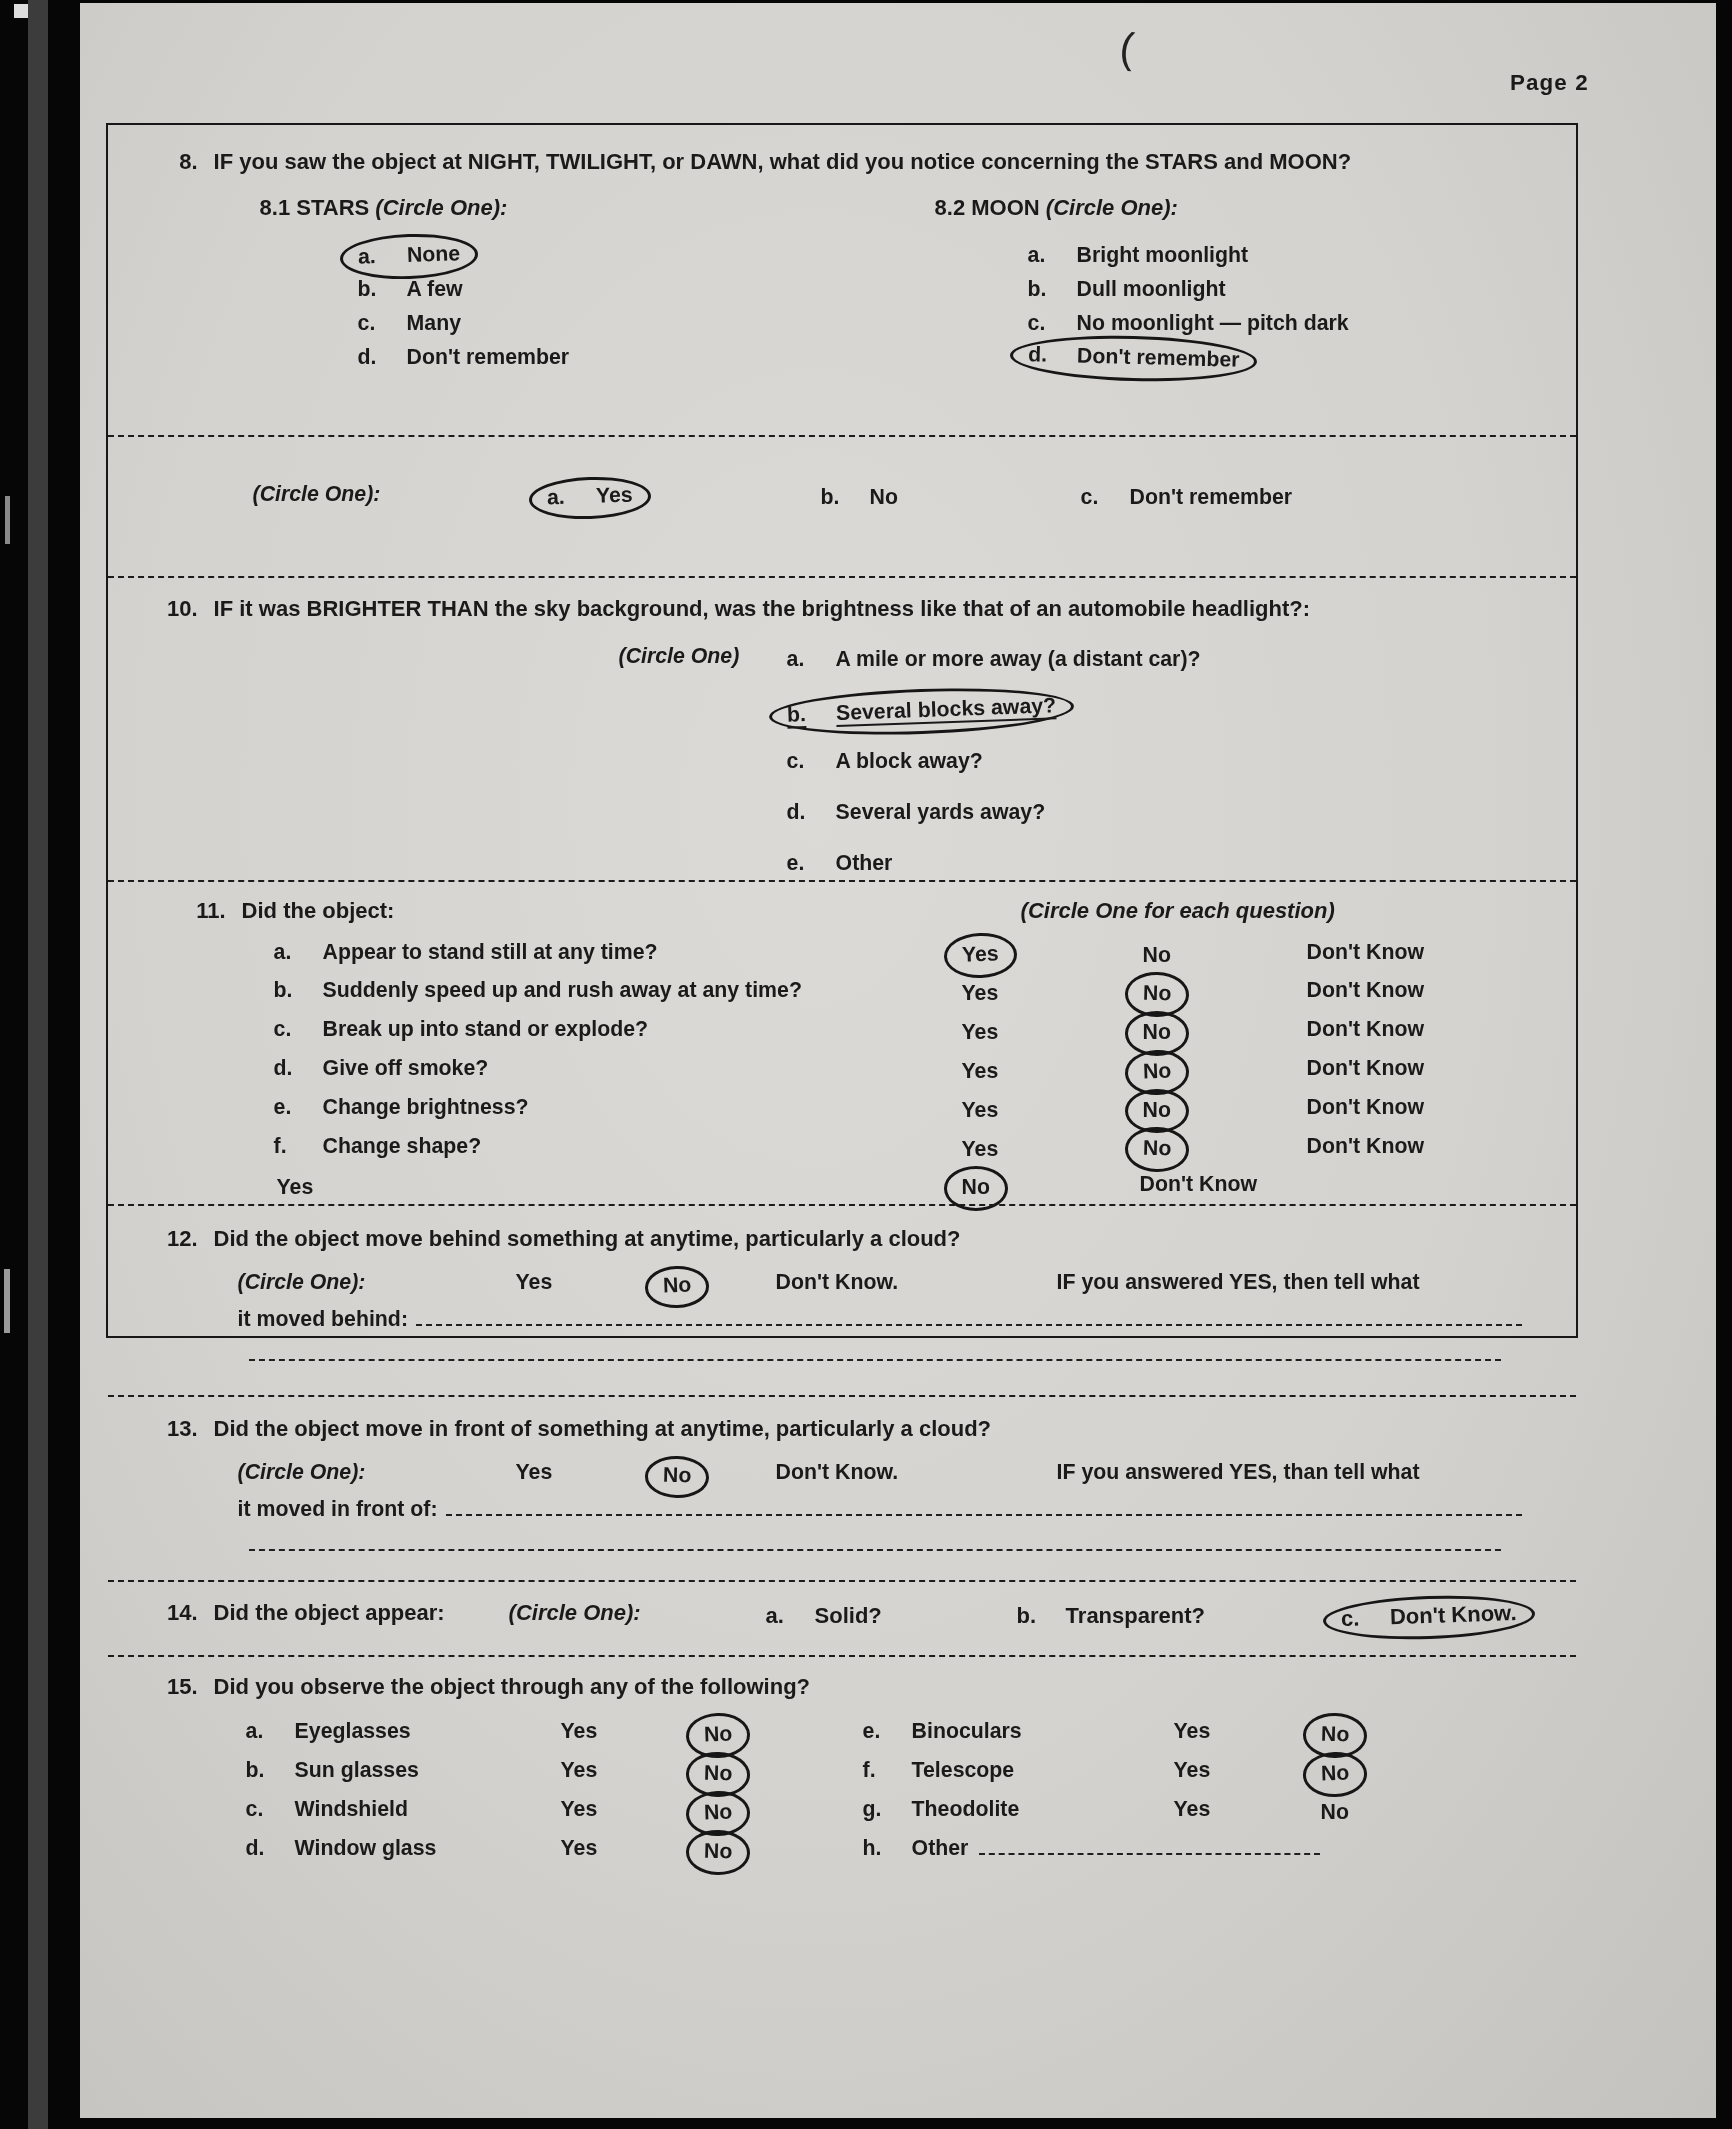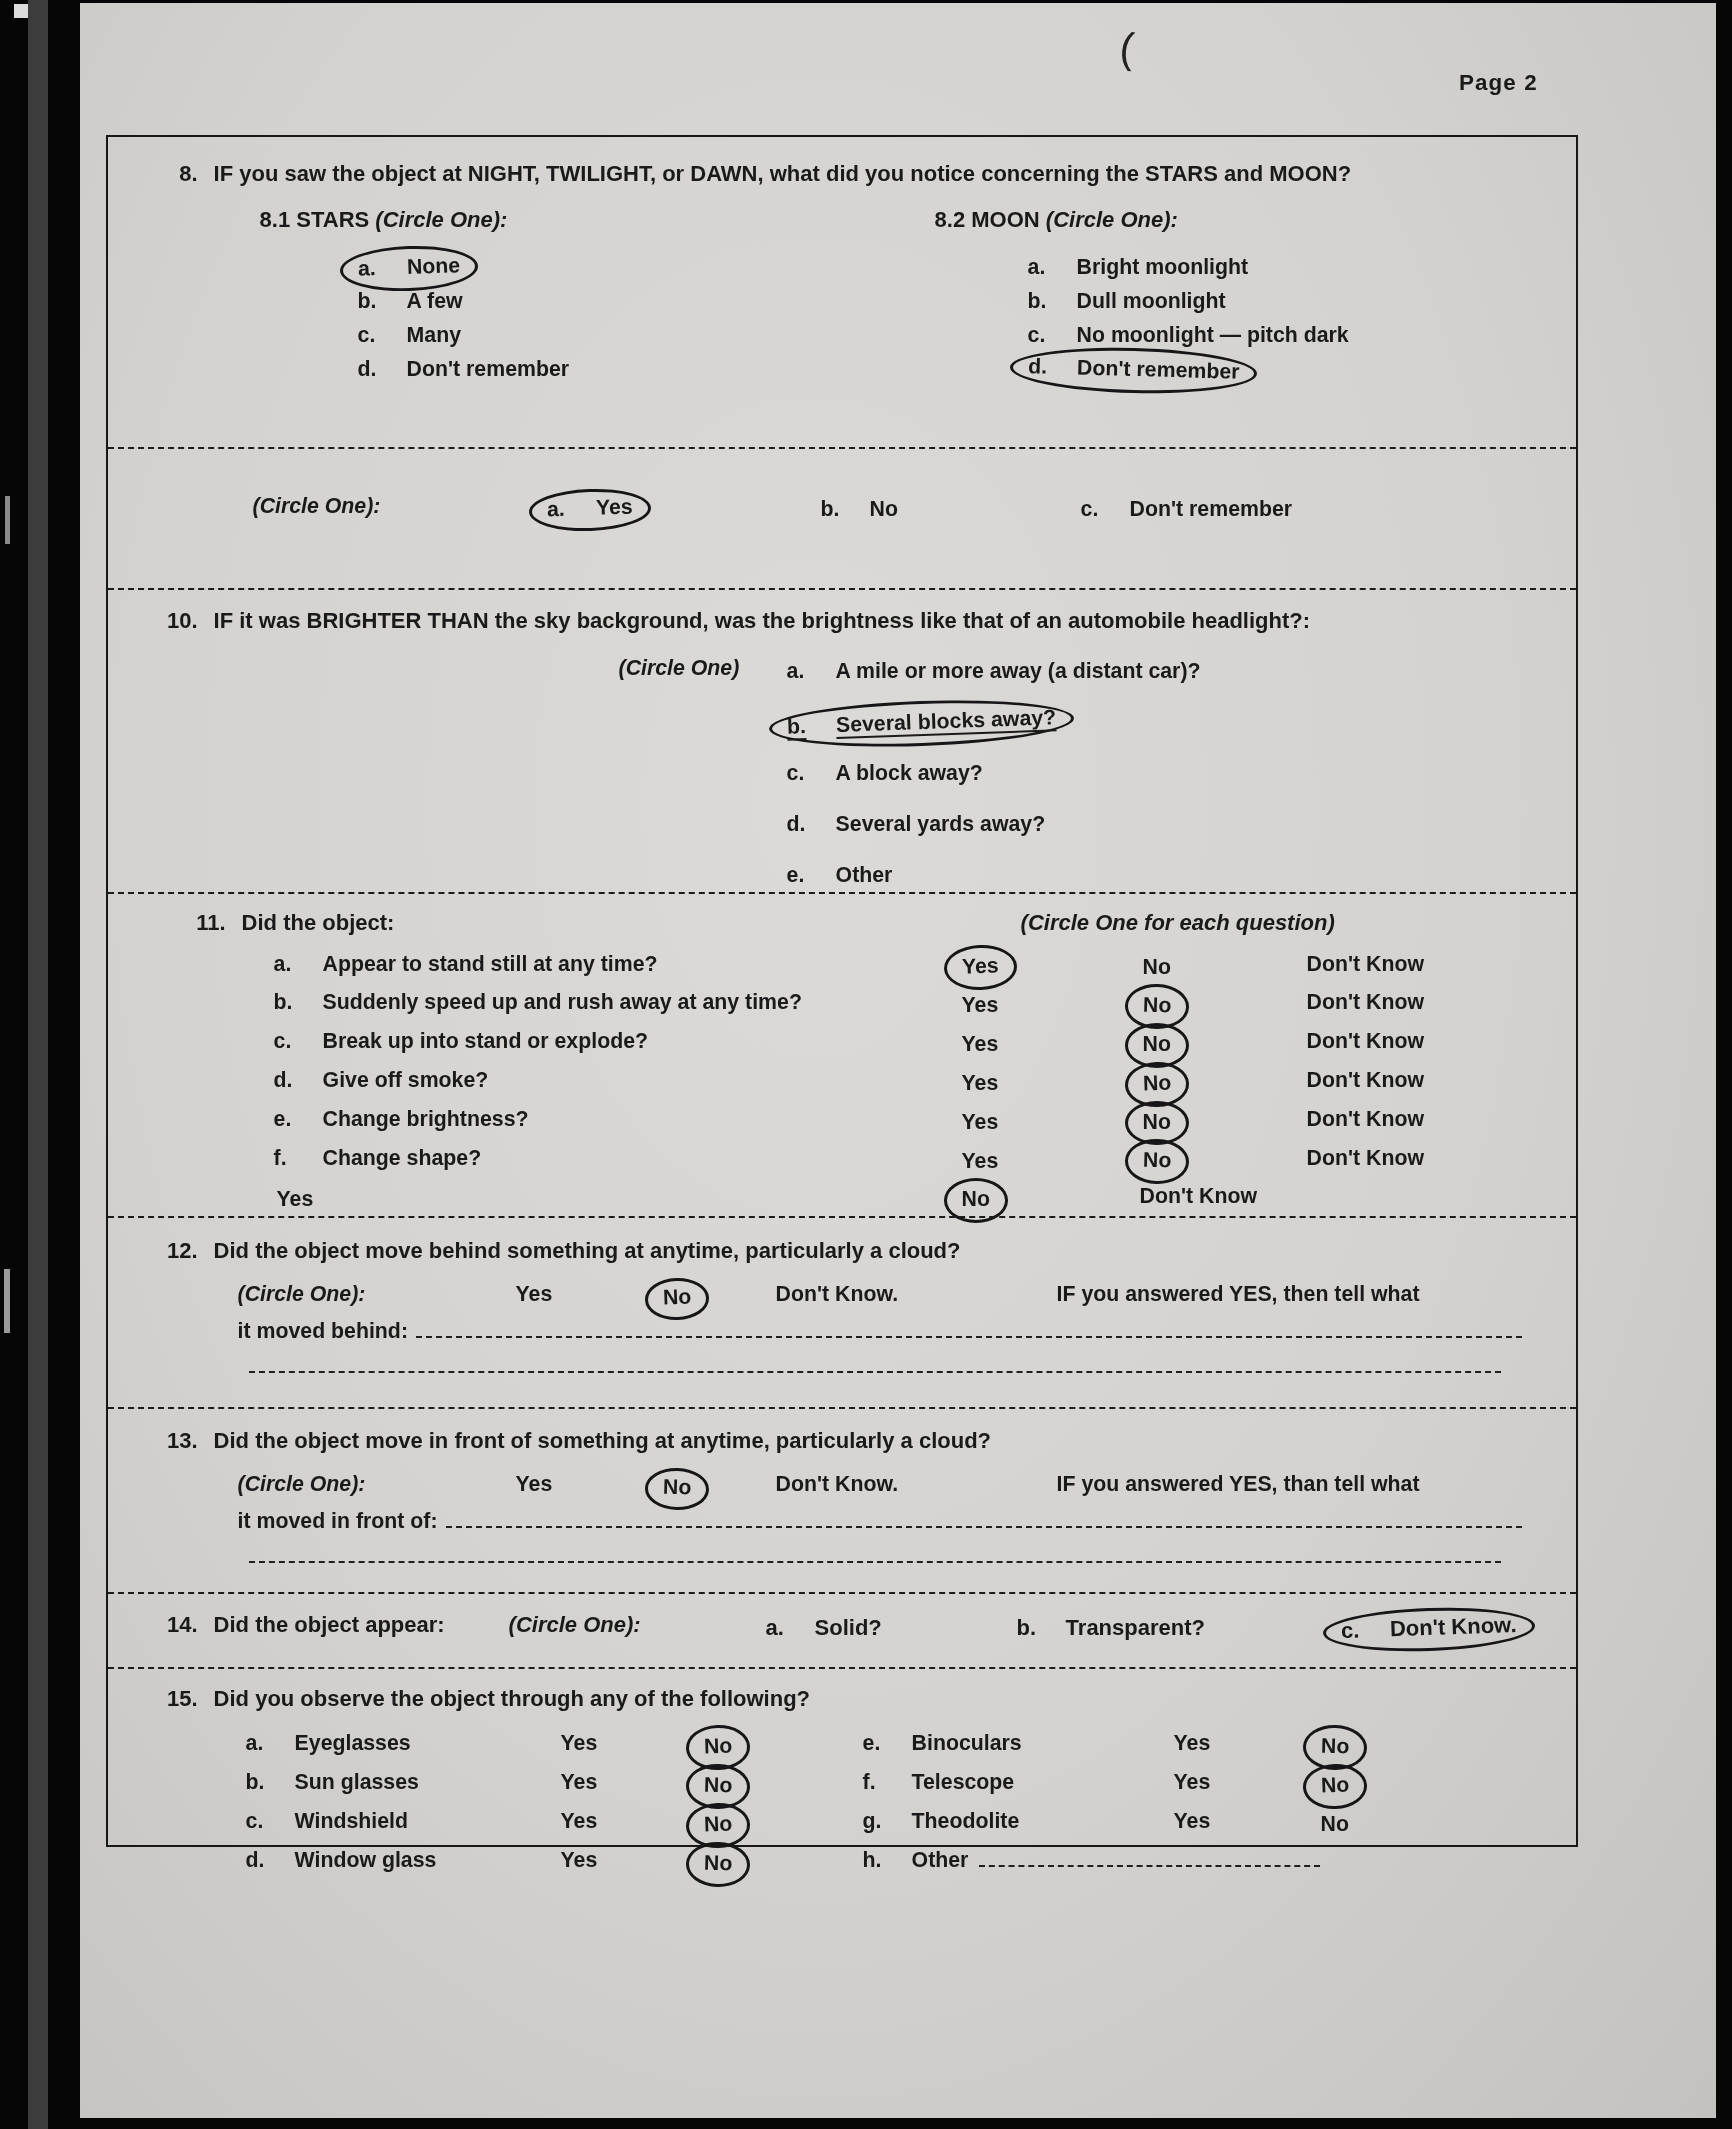--- a/index.html
+++ b/index.html
@@ -18,24 +18,24 @@
   .edge-mark { position: absolute; background: #dddddd; }
   .m1 { left: 14px; top: 4.3px;  width: 14px; height: 14px; }
   .m2 { left: 4.3px;  top: 1269px; width: 5.3px; height: 64px; background:#9a9a9a;}
   .m3 { left: 5.3px; top: 496px;  width: 4.3px;  height: 48px;  background:#8a8a8a;}
 
   .paper {
     position: absolute; left: 80px; top: 3.2px; width: 1636px; height: 2115px;
     background: radial-gradient(ellipse at 45% 38%, #dbdad7 0%, #d3d2cf 55%, #c3c2bf 100%);
   }
   .stray { position: absolute; left: 1040px; top: 21.3px; font-size: 42px; font-weight: normal; color: #222; transform: rotate(6deg); }
-  .page-label { position: absolute; left: 1379px; top: 67px; font-size: 22.4px; letter-spacing: 1.1px; }
+  .page-label { position: absolute; left: 1430px; top: 67px; font-size: 22.4px; letter-spacing: 1.1px; }
 
   .form-box {
-    position: absolute; left: 25.6px; top: 132px; width: 1472px; height: 1712px;
+    position: absolute; left: 25.6px; top: 120px; width: 1472px; height: 1215px;
     border: 2.7px solid #171717;
   }
 
   .sec { position: relative; padding-right: 21.3px; }
   .sec + .sec { border-top: 2.7px dashed #1b1b1b; }
 
   .qline { position: relative; font-size: 22px; line-height: 31px; }
   .qnum { display: inline-block; width: 106px; text-align: right; padding-right: 16px; }
   .it { font-style: italic; }
   .k { display: inline-block; width: 49px; }

